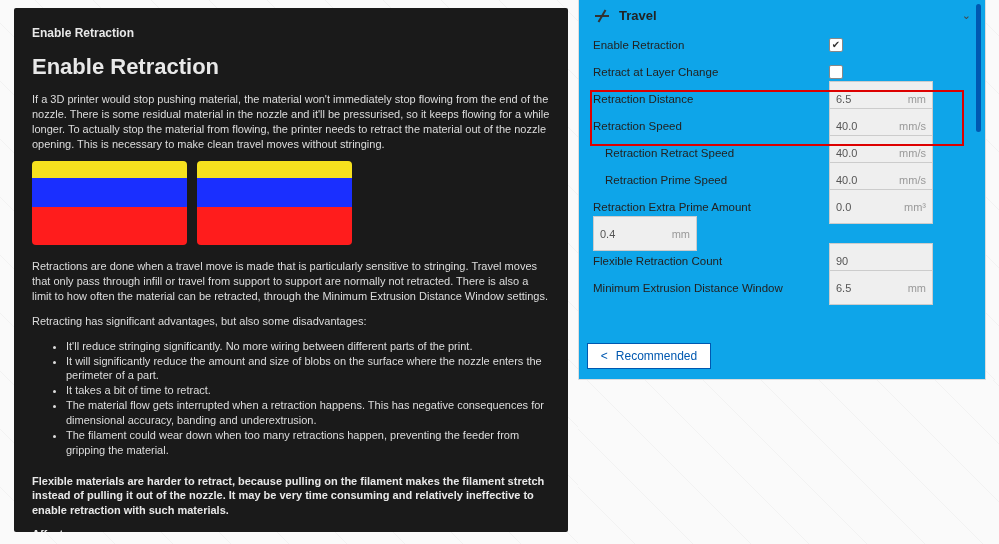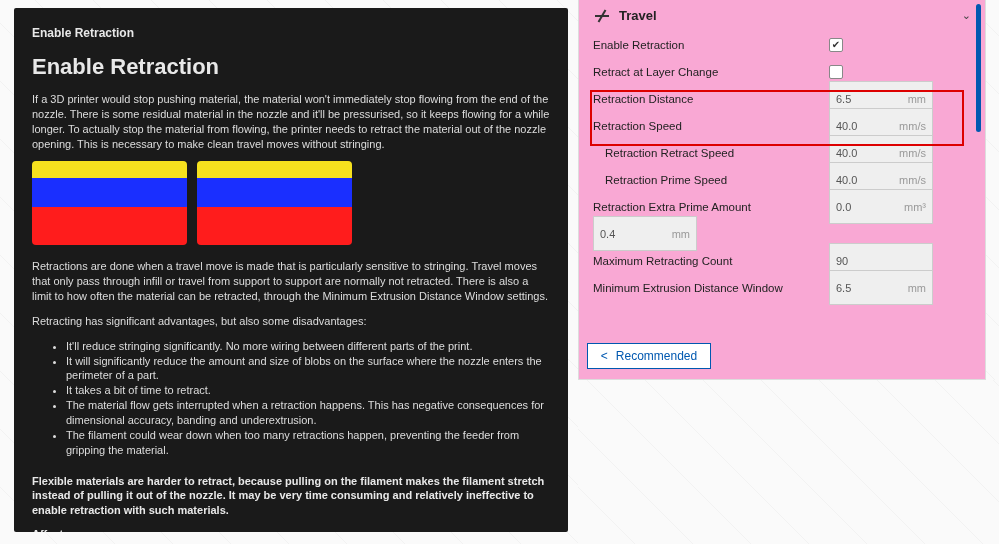--- a/index.html
+++ b/index.html
@@ -16,21 +16,21 @@
 .tt-list  { list-style:disc; margin-left:34px; margin-bottom:16px; }
 .tt-list li { font-size:11px; line-height:1.35; color:#ddd; }
 .tt-sub   { font-size:11px; font-weight:bold; margin-top:6px; margin-bottom:4px; }
 .tt-img   { width:320px; height:84px; margin:8px 0 14px 0; display:flex; gap:10px; }
 .tt-img .part {
   flex:1; background:linear-gradient(to bottom,#f6e11e 0%,#f6e11e 20%,#1a2fff 20%,#1a2fff 55%,#ff1c1c 55%,#ff1c1c 100%);
   border-radius:4px;
 }
 .panel {
   position:absolute; left:578px; top:0; width:408px; height:380px;
-  background:#f9a8d4; border:1px solid #ddd; border-top:none;
+  background:#0ea5e9; border:1px solid #ddd; border-top:none;
 }
 .scroll-indicator {
   position:absolute; right:4px; top:4px; width:5px; height:128px;
   background:#0058b0; border-radius:3px;
 }
 .sec-header {
   display:flex; align-items:center; padding:8px 14px 6px 14px;
   border-bottom:none;
 }
 .sec-header .ic { width:18px; height:14px; margin-right:8px; position:relative; }
@@ -147,21 +147,21 @@
           <span class="unit">mm³</span>
         </div>
       </div>
       <div class="row indent1">
         <div class="field">
           <span>0.4</span>
           <span class="unit">mm</span>
         </div>
       </div>
       <div class="row indent1">
-        <div class="name">Maximum Retracting Count</div>
+        <div class="name">Flexible Retraction Count</div>
         <div class="field">
           <span>90</span>
           <span class="unit"></span>
         </div>
       </div>
       <div class="row indent1">
         <div class="name">Minimum Extrusion Distance Window</div>
         <div class="field">
           <span>6.5</span>
           <span class="unit">mm</span>

